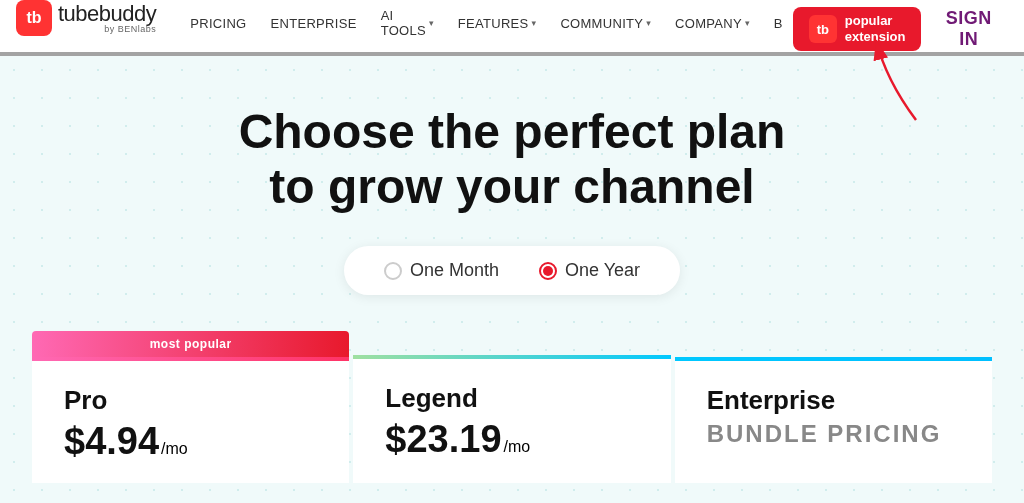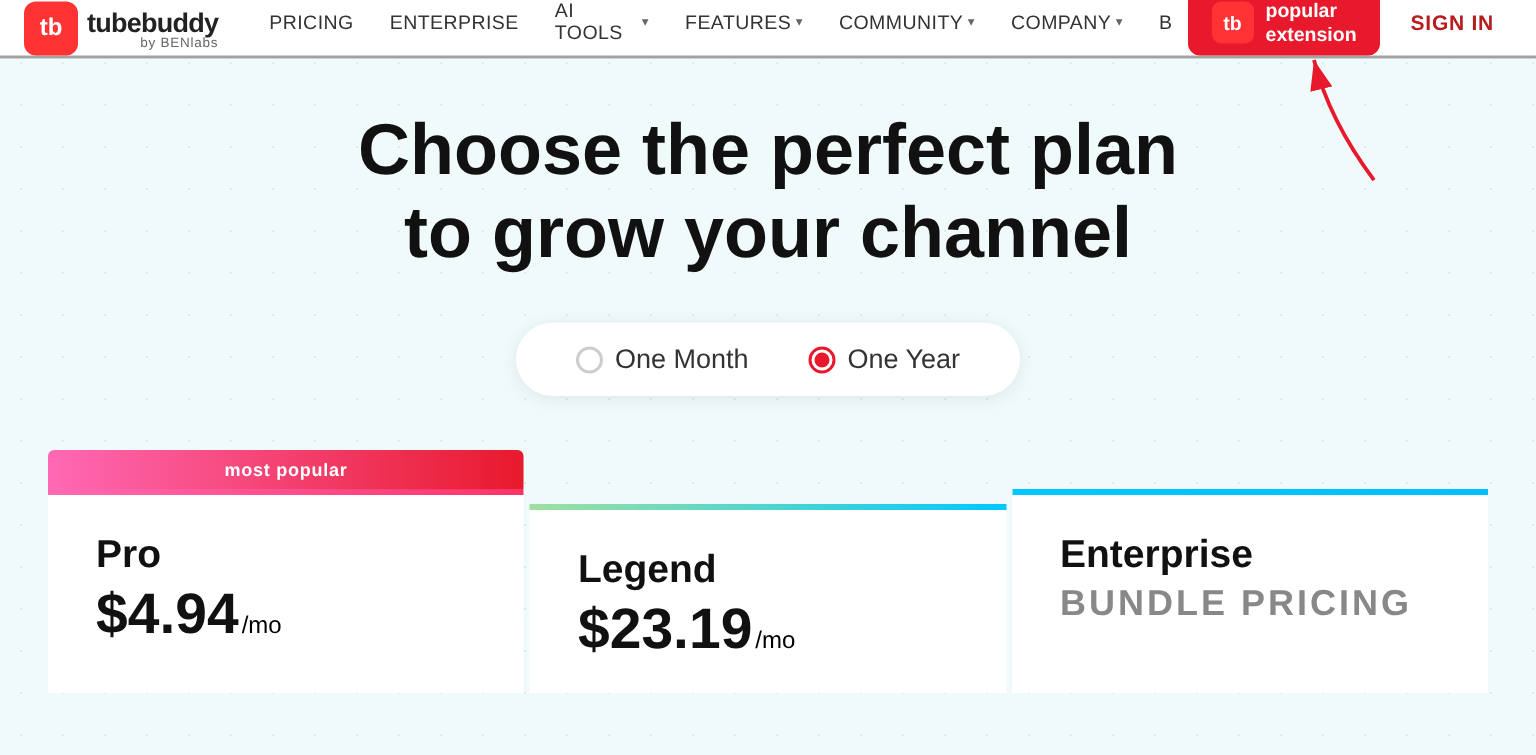--- a/index.html
+++ b/index.html
@@ -21,25 +21,25 @@
       background-size: 28px 28px;
       opacity: 0.5;
       z-index: 0;
     }
 
     
     nav {
       position: relative;
       z-index: 10;
       display: flex;
-      align-items: flex-end;
+      align-items: flex-start;
       background: #fff;
       padding: 0 16px;
-      height: 39px;
-      border-bottom: 2px solid #a3a3a3;
+      height: 56px;
+      border-bottom: 4px solid #a3a3a3;
     }
 
     .nav-logo {
       display: flex;
       align-items: center;
       margin-right: 24px;
       text-decoration: none;
     }
 
     .logo-icon {
@@ -56,22 +56,22 @@
       margin-right: 6px;
     }
 
     .logo-text {
       display: flex;
       flex-direction: column;
       line-height: 1;
     }
 
     .logo-main {
-      font-size: 18px;
-      font-weight: 700;
+      font-size: 22px;
+      font-weight: 400;
       color: #222;
       letter-spacing: -0.5px;
     }
 
     .logo-sub {
       font-size: 9px;
       color: #666;
       letter-spacing: 0.5px;
       text-align: right;
     }
@@ -137,33 +137,33 @@
     }
 
     .btn-download-text {
       line-height: 1.2;
       text-align: left;
     }
 
     .btn-signin {
       background: transparent;
       border: none;
-      font-size: 14px;
+      font-size: 18px;
       font-weight: 700;
-      color: #b91c1c;
+      color: #701a75;
       cursor: pointer;
       padding: 8px 12px;
       letter-spacing: 0.5px;
     }
 
     
     main {
       position: relative;
       z-index: 5;
-      padding-top: 34px;
+      padding-top: 48px;
       display: flex;
       flex-direction: column;
       align-items: center;
     }
 
     .hero-title {
       font-size: 48px;
       font-weight: 900;
       color: #111;
       text-align: center;
@@ -387,21 +387,21 @@
 
     <div class="card card-pro" style="margin-top:30px;">
       <div class="most-popular-badge">most popular</div>
       <div class="card-title">Pro</div>
       <div class="card-price">
         <span class="price-amount">$4.94</span>
         <span class="price-period">/mo</span>
       </div>
     </div>
 
-    <div class="card card-legend" style="margin-top:40px;">
+    <div class="card card-legend" style="margin-top:28px;">
       <div class="card-title">Legend</div>
       <div class="card-price">
         <span class="price-amount">$23.19</span>
         <span class="price-period">/mo</span>
       </div>
     </div>
 
     <div class="card card-enterprise" style="margin-top:30px;">
       <div class="card-title">Enterprise</div>
       <div class="card-price">

